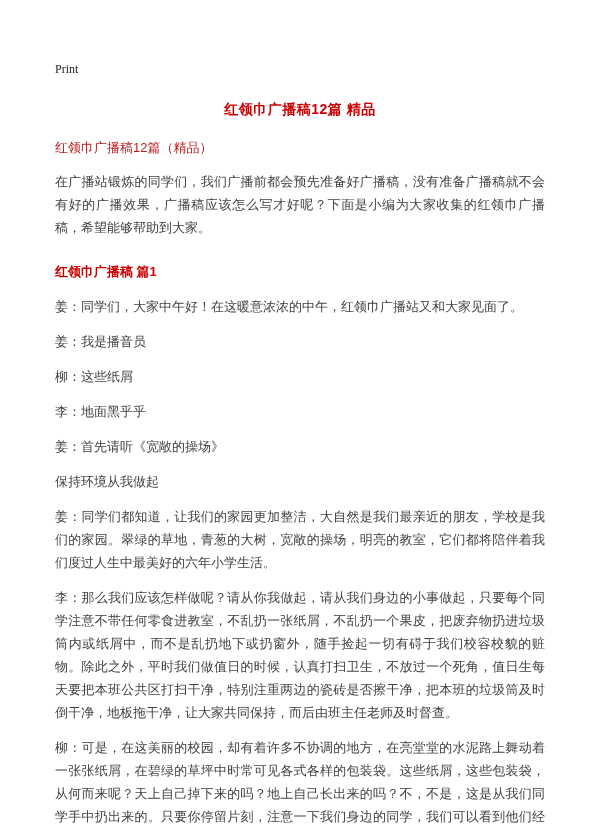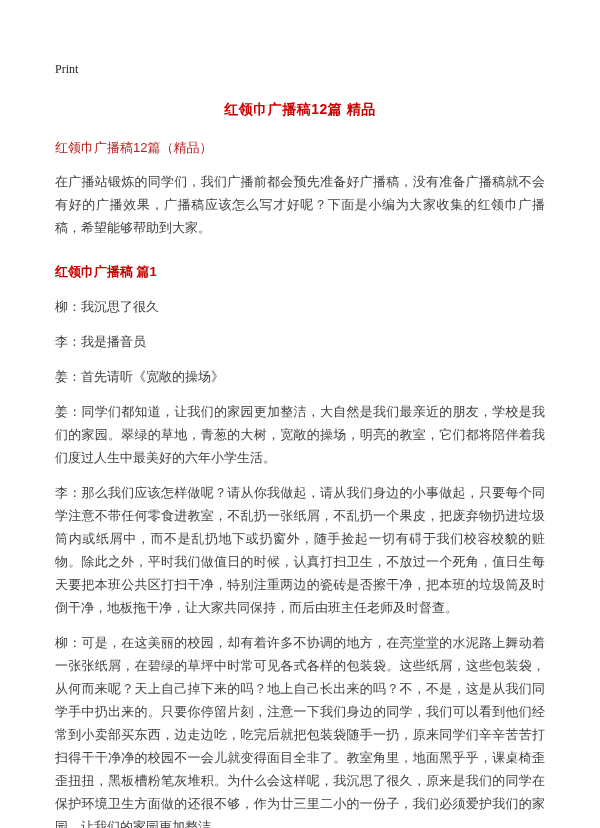--- a/index.html
+++ b/index.html
@@ -63,21 +63,24 @@
 
   <h1 class="doc-title">红领巾广播稿12篇 精品</h1>
 
   <div class="doc-subtitle">红领巾广播稿12篇（精品）</div>
 
   <p class="para">在广播站锻炼的同学们，我们广播前都会预先准备好广播稿，没有准备广播稿就不会有好的广播效果，广播稿应该怎么写才好呢？下面是小编为大家收集的红领巾广播稿，希望能够帮助到大家。</p>
 
   <div class="section-heading">红领巾广播稿 篇1</div>
 
   <div id="paragraph-list">
-      <p class="para">柳：我沉思了很久</p>
-      <p class="para">李：我是播音员</p>
+      <p class="para">姜：同学们，大家中午好！在这暖意浓浓的中午，红领巾广播站又和大家见面了。</p>
+      <p class="para">姜：我是播音员</p>
+      <p class="para">柳：这些纸屑</p>
+      <p class="para">李：地面黑乎乎</p>
       <p class="para">姜：首先请听《宽敞的操场》</p>
+      <p class="para">保持环境从我做起</p>
       <p class="para">姜：同学们都知道，让我们的家园更加整洁，大自然是我们最亲近的朋友，学校是我们的家园。翠绿的草地，青葱的大树，宽敞的操场，明亮的教室，它们都将陪伴着我们度过人生中最美好的六年小学生活。</p>
       <p class="para">李：那么我们应该怎样做呢？请从你我做起，请从我们身边的小事做起，只要每个同学注意不带任何零食进教室，不乱扔一张纸屑，不乱扔一个果皮，把废弃物扔进垃圾筒内或纸屑中，而不是乱扔地下或扔窗外，随手捡起一切有碍于我们校容校貌的赃物。除此之外，平时我们做值日的时候，认真打扫卫生，不放过一个死角，值日生每天要把本班公共区打扫干净，特别注重两边的瓷砖是否擦干净，把本班的垃圾筒及时倒干净，地板拖干净，让大家共同保持，而后由班主任老师及时督查。</p>
       <p class="para">柳：可是，在这美丽的校园，却有着许多不协调的地方，在亮堂堂的水泥路上舞动着一张张纸屑，在碧绿的草坪中时常可见各式各样的包装袋。这些纸屑，这些包装袋，从何而来呢？天上自己掉下来的吗？地上自己长出来的吗？不，不是，这是从我们同学手中扔出来的。只要你停留片刻，注意一下我们身边的同学，我们可以看到他们经常到小卖部买东西，边走边吃，吃完后就把包装袋随手一扔，原来同学们辛辛苦苦打扫得干干净净的校园不一会儿就变得面目全非了。教室角里，地面黑乎乎，课桌椅歪歪扭扭，黑板槽粉笔灰堆积。为什么会这样呢，我沉思了很久，原来是我们的同学在保护环境卫生方面做的还很不够，作为廿三里二小的一份子，我们必须爱护我们的家园。让我们的家园更加整洁。</p>
     </div>
 
 </div>
 
 </body></html>

